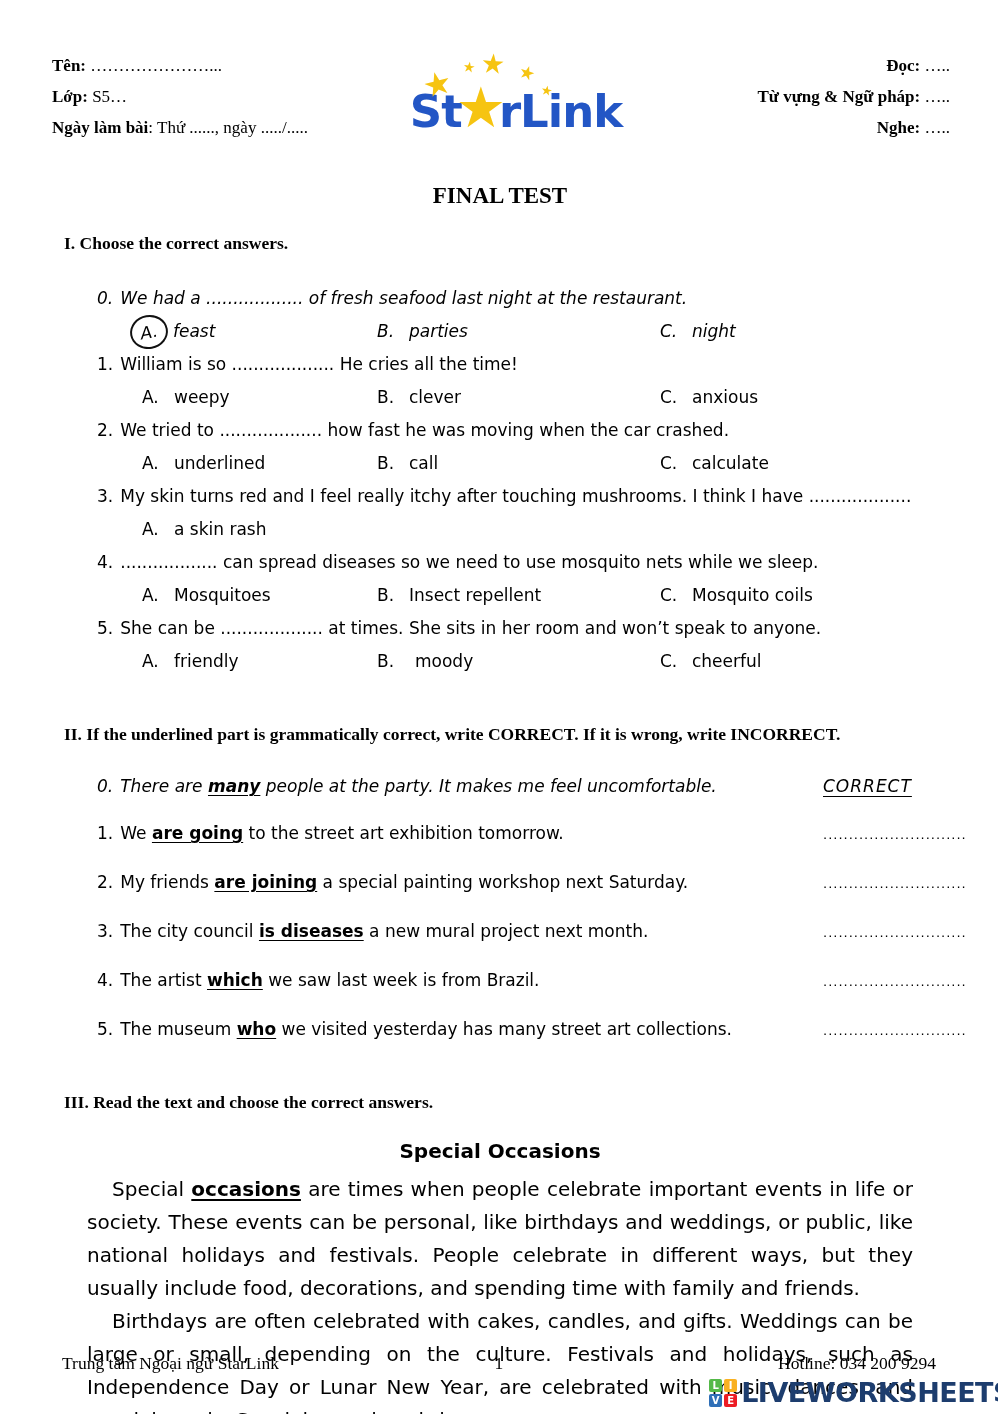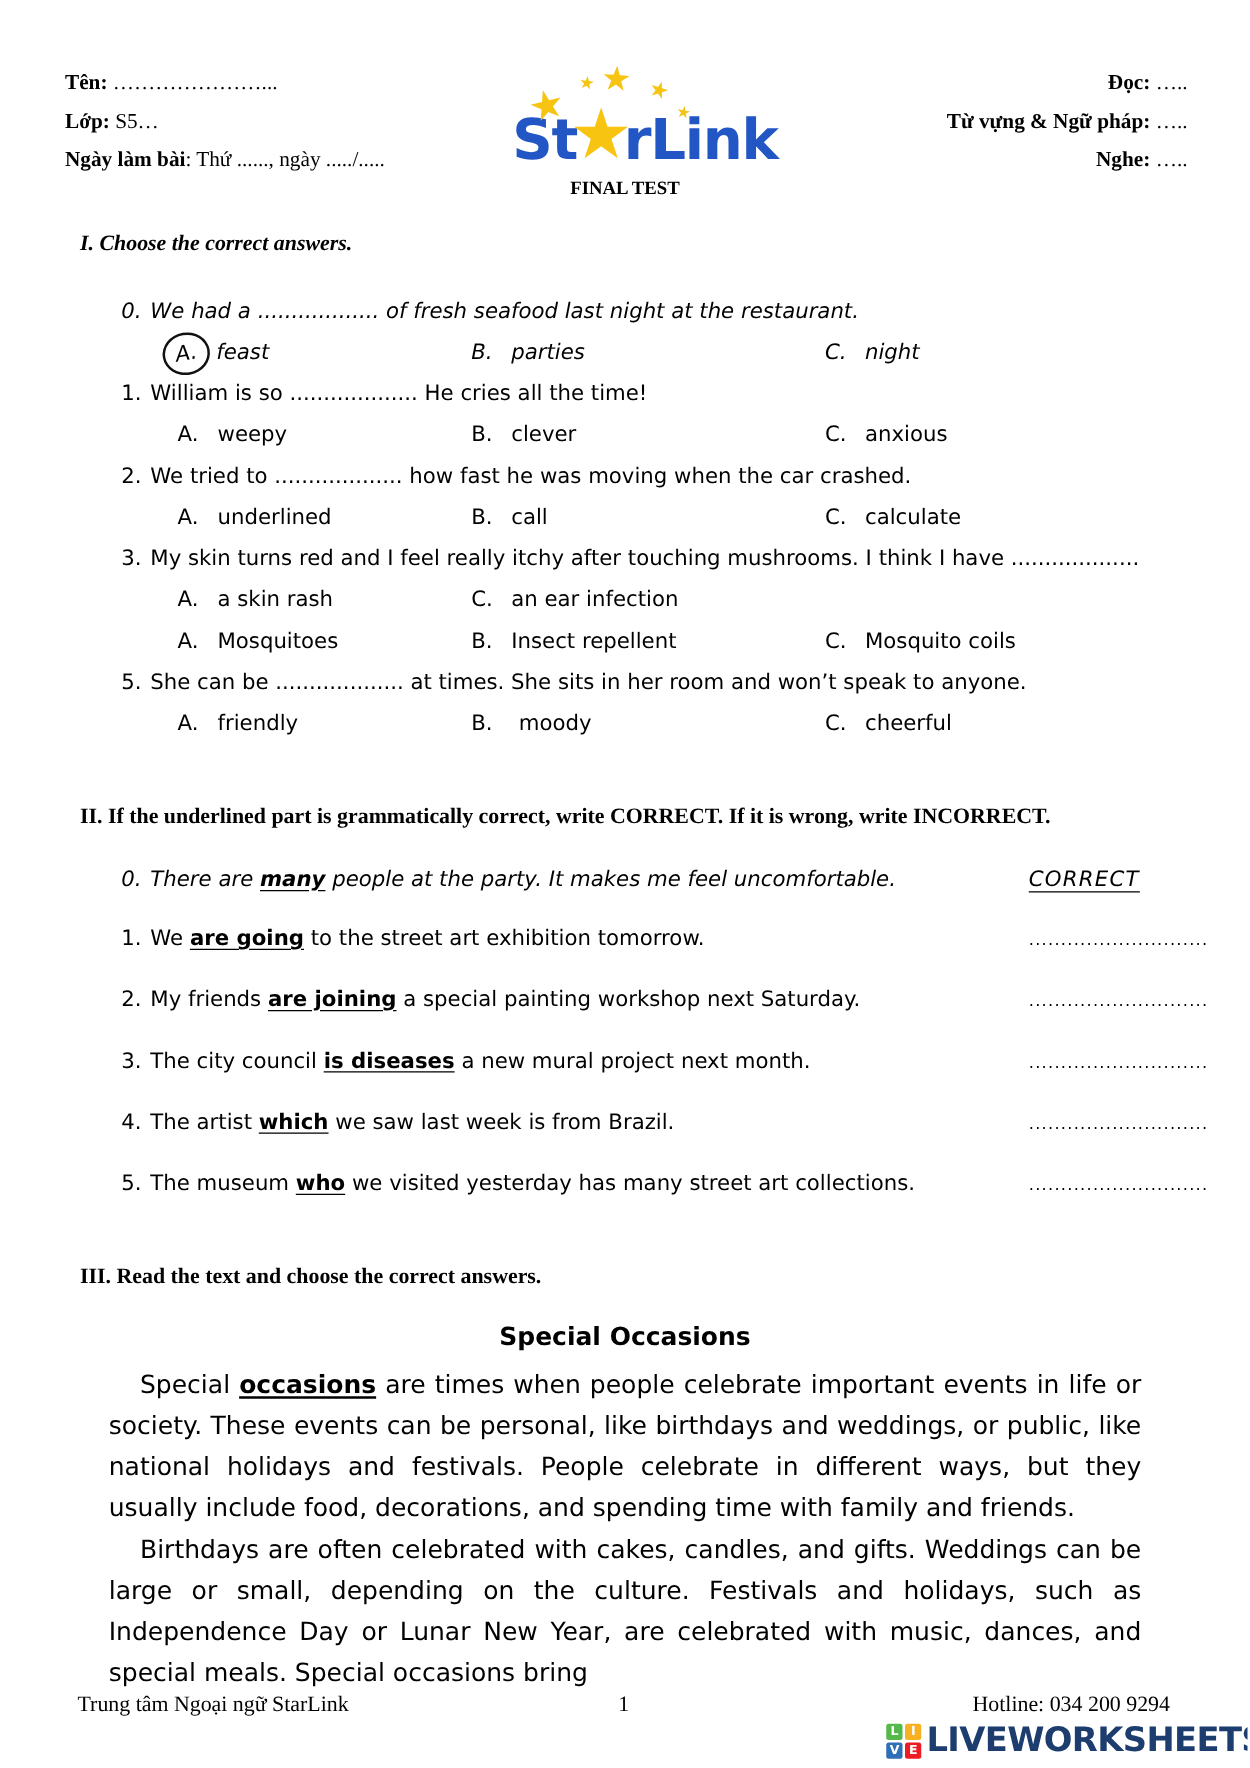--- a/index.html
+++ b/index.html
@@ -58,29 +58,30 @@
   .st2 { left: 72px;  top: 10px; font-size: 14px; transform: rotate(8deg); }
   .st3 { left: 90px;  top: 0px;  font-size: 27px; transform: rotate(4deg); }
   .st4 { left: 128px; top: 14px; font-size: 18px; transform: rotate(18deg); }
   .st5 { left: 150px; top: 34px; font-size: 13px; transform: rotate(10deg); }
 
   
   .title {
     text-align: center;
     font-family: "Liberation Serif", serif;
     font-weight: bold;
-    font-size: 15px;
+    font-size: 23px;
+    margin-top: 40px;
   }
   .sec-heading {
     font-family: "Liberation Serif", serif;
     font-weight: bold;
     font-size: 17.5px;
     margin: 0 50px 0 62px;
   }
-  .h1 { margin-top: 24px; font-style: italic; }
+  .h1 { margin-top: 24px; }
   .h2 { margin-top: 46px; }
   .h3 { margin-top: 50px; }
 
   
   .s1 { margin: 0 50px; font-size: 17px; }
   .qline { padding-left: 45px; line-height: 33px; margin-top: 0; }
   .q-first { margin-top: 28px; }
   .qnum { margin-right: 7px; }
   .qwrap { padding-left: 70px; text-indent: -25px; text-align: justify; line-height: 33px; }
   .opts { display: flex; padding-left: 90px; line-height: 33px; }
@@ -259,23 +260,25 @@
       <div class="opt-b"><span class="oletter">B.</span><span>call</span></div>
       <div class="opt-c"><span class="oletter">C.</span><span>calculate</span></div>
     </div>
 
     <div class="qwrap">
       <span class="qnum">3.</span><span>My skin turns red and I feel really itchy after touching mushrooms. I think I have</span>
       <span>...................</span>
     </div>
     <div class="opts">
       <div class="opt-a"><span class="oletter">A.</span><span>a skin rash</span></div>
-      <div class="opt-c"><span class="oletter">C.</span><span>an ear infection</span></div>
-    </div>
-
+    </div>
+
+    <div class="qline">
+      <span class="qnum">4.</span><span>.................. can spread diseases so we need to use mosquito nets while we sleep.</span>
+    </div>
     <div class="opts">
       <div class="opt-a"><span class="oletter">A.</span><span>Mosquitoes</span></div>
       <div class="opt-b"><span class="oletter">B.</span><span>Insect repellent</span></div>
       <div class="opt-c"><span class="oletter">C.</span><span>Mosquito coils</span></div>
     </div>
 
     <div class="qline">
       <span class="qnum">5.</span><span>She can be ................... at times. She sits in her room and won’t speak to anyone.</span>
     </div>
     <div class="opts">

